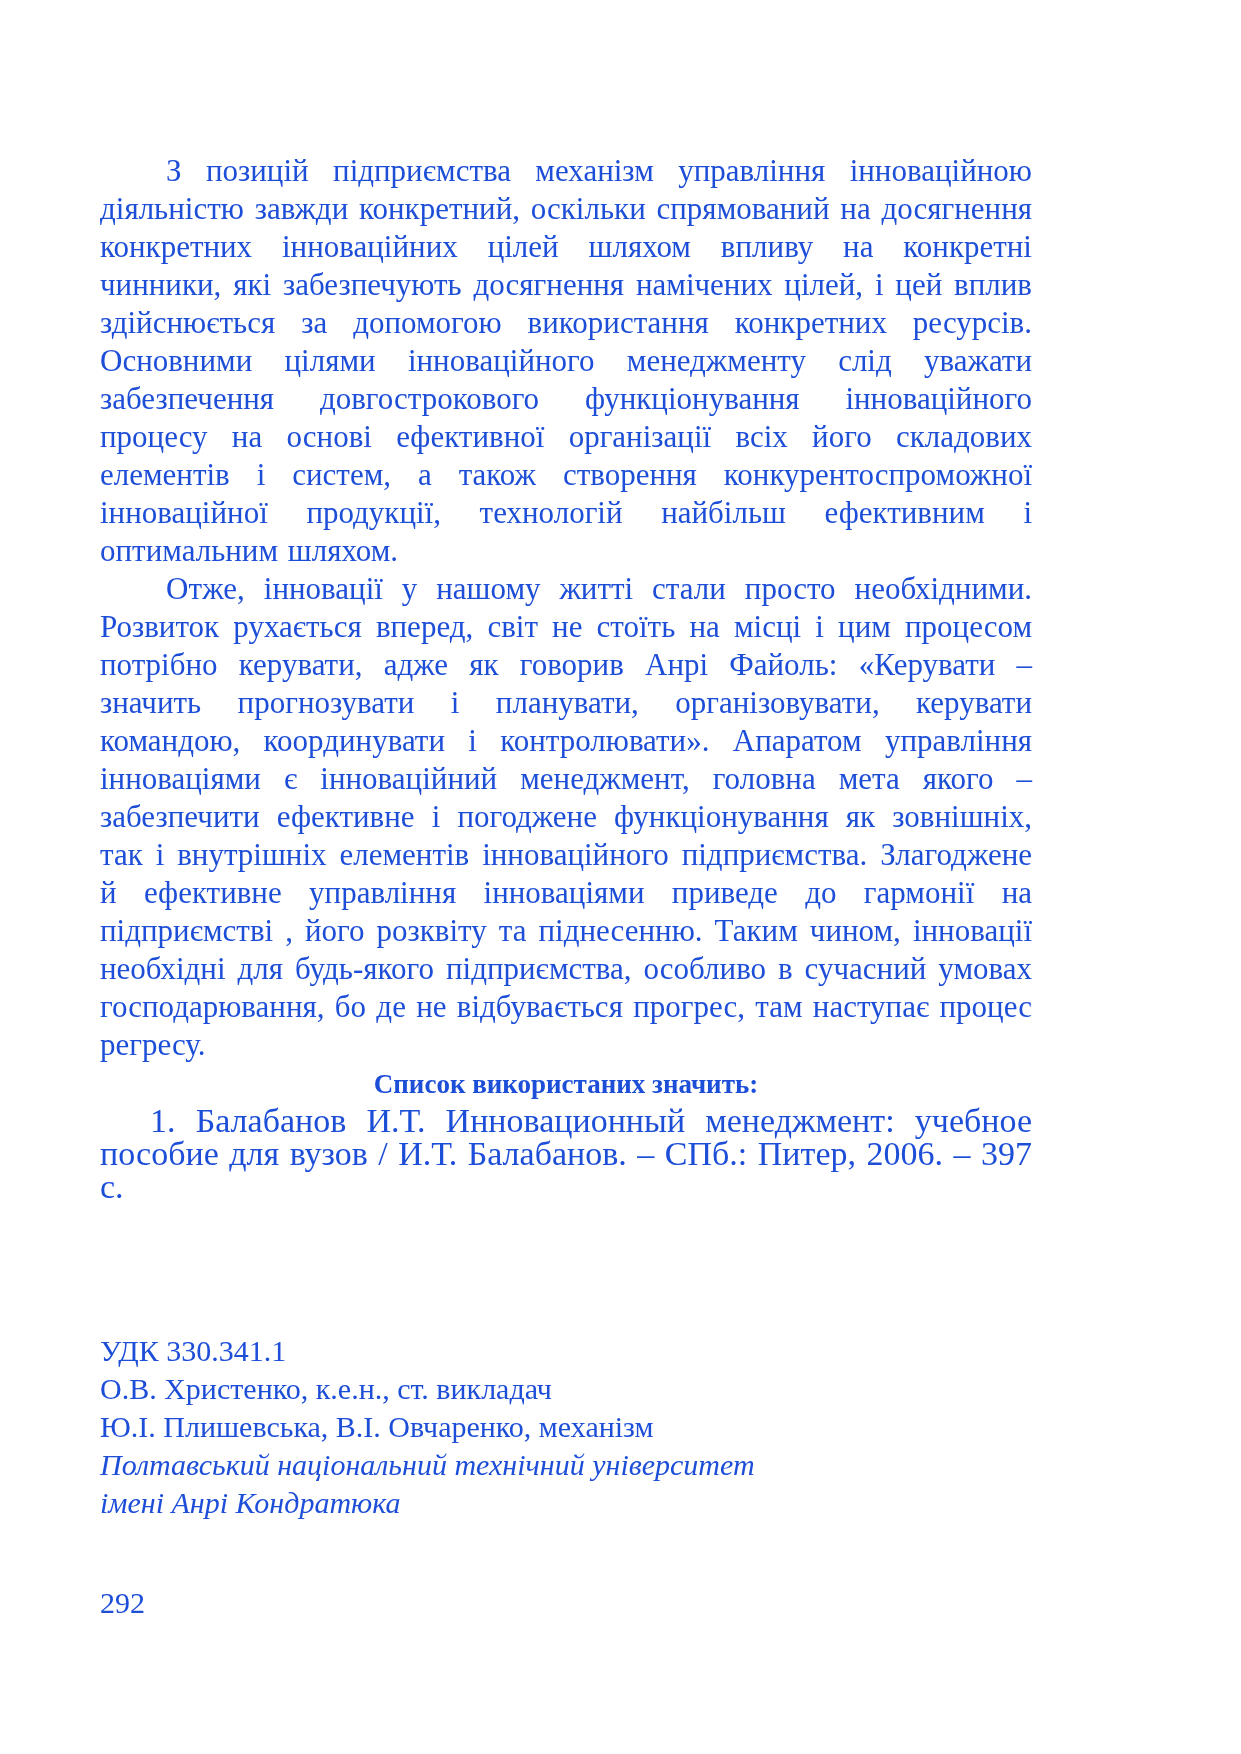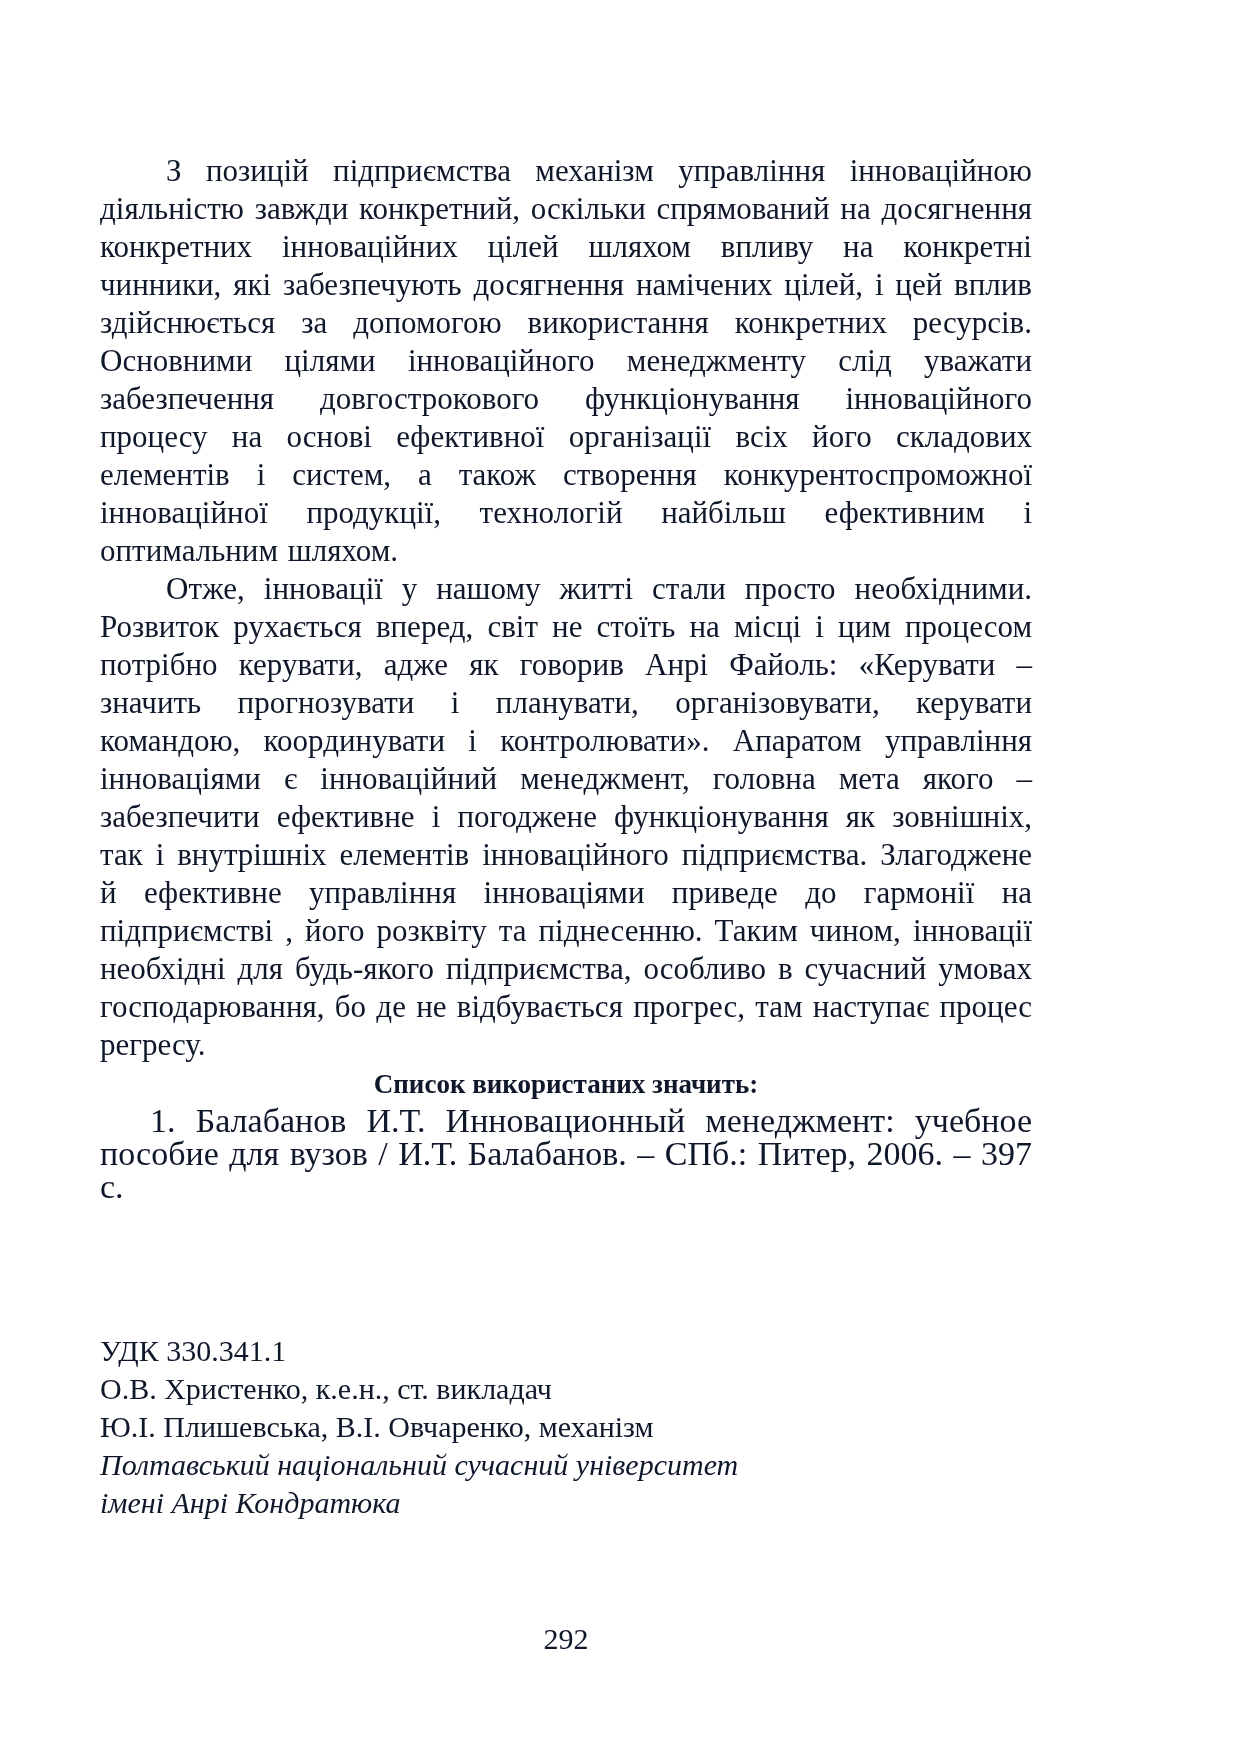--- a/index.html
+++ b/index.html
@@ -6,21 +6,21 @@
     margin: 0;
     padding: 0;
     background: #ffffff;
   }
   .page {
     position: relative;
     width: 1241px;
     height: 1754px;
     background: #ffffff;
     font-family: "Liberation Serif", "DejaVu Serif", serif;
-    color: #0f172a;
+    color: #1d4ed8;
     overflow: hidden;
   }
   .content {
     position: absolute;
     left: 100px;
     top: 152px;
     width: 932px;
   }
   .body-par {
     margin: 0;
@@ -61,23 +61,23 @@
   }
   .authors .line {
     line-height: 38px;
   }
   .italic {
     font-style: italic;
   }
   .page-number {
     position: absolute;
     left: 100px;
-    top: 1620px;
+    top: 1584px;
     width: 932px;
-    text-align: center;
+    text-align: left;
     font-size: 30px;
     line-height: 38px;
   }
 </style>
 </head>
 <body>
 
 <div class="page">
 
   <div class="content">
@@ -87,20 +87,20 @@
     <h3 class="ref-heading">Список використаних значить:</h3>
 
     <p class="ref-item">1. Балабанов И.Т. Инновационный менеджмент: учебное пособие для вузов / И.Т. Балабанов. – СПб.: Питер, 2006. – 397 с.</p>
   </div>
 
   <div class="next-article">
     <div class="udc">УДК 330.341.1</div>
     <div class="authors">
       <div class="line">О.В. Христенко, к.е.н., ст. викладач</div>
       <div class="line">Ю.І. Плишевська, В.І. Овчаренко, механізм</div>
-      <div class="line italic">Полтавський національний сучасний університет</div>
+      <div class="line italic">Полтавський національний технічний університет</div>
       <div class="line italic">імені Анрі Кондратюка</div>
     </div>
   </div>
 
   <div class="page-number">292</div>
 
 </div>
 
 </body></html>

